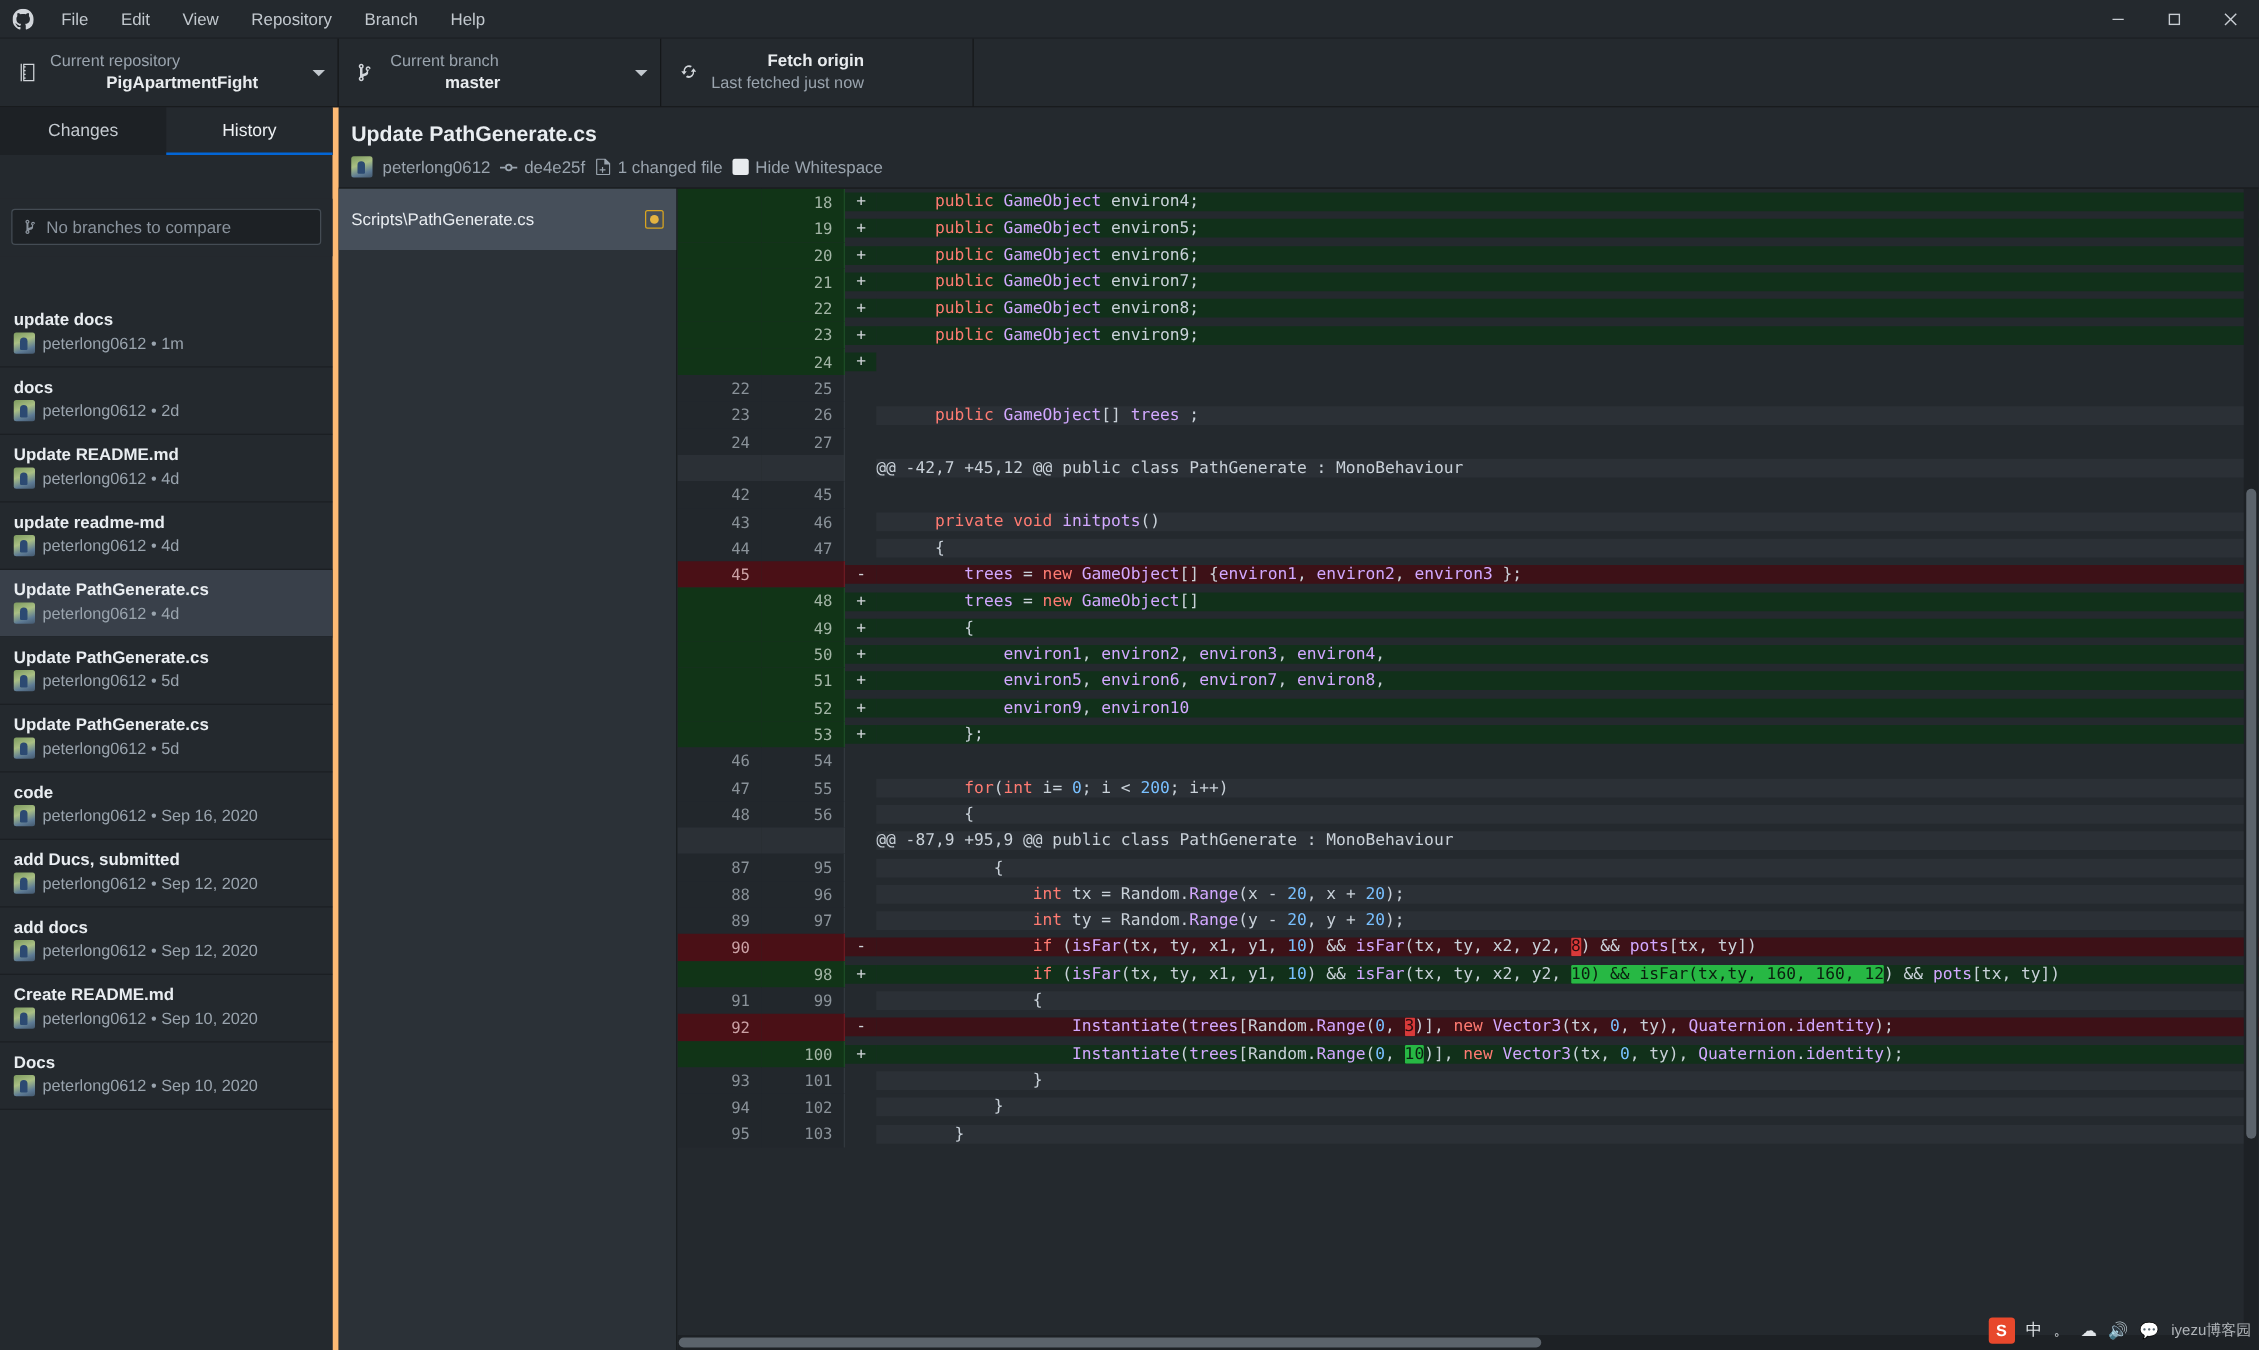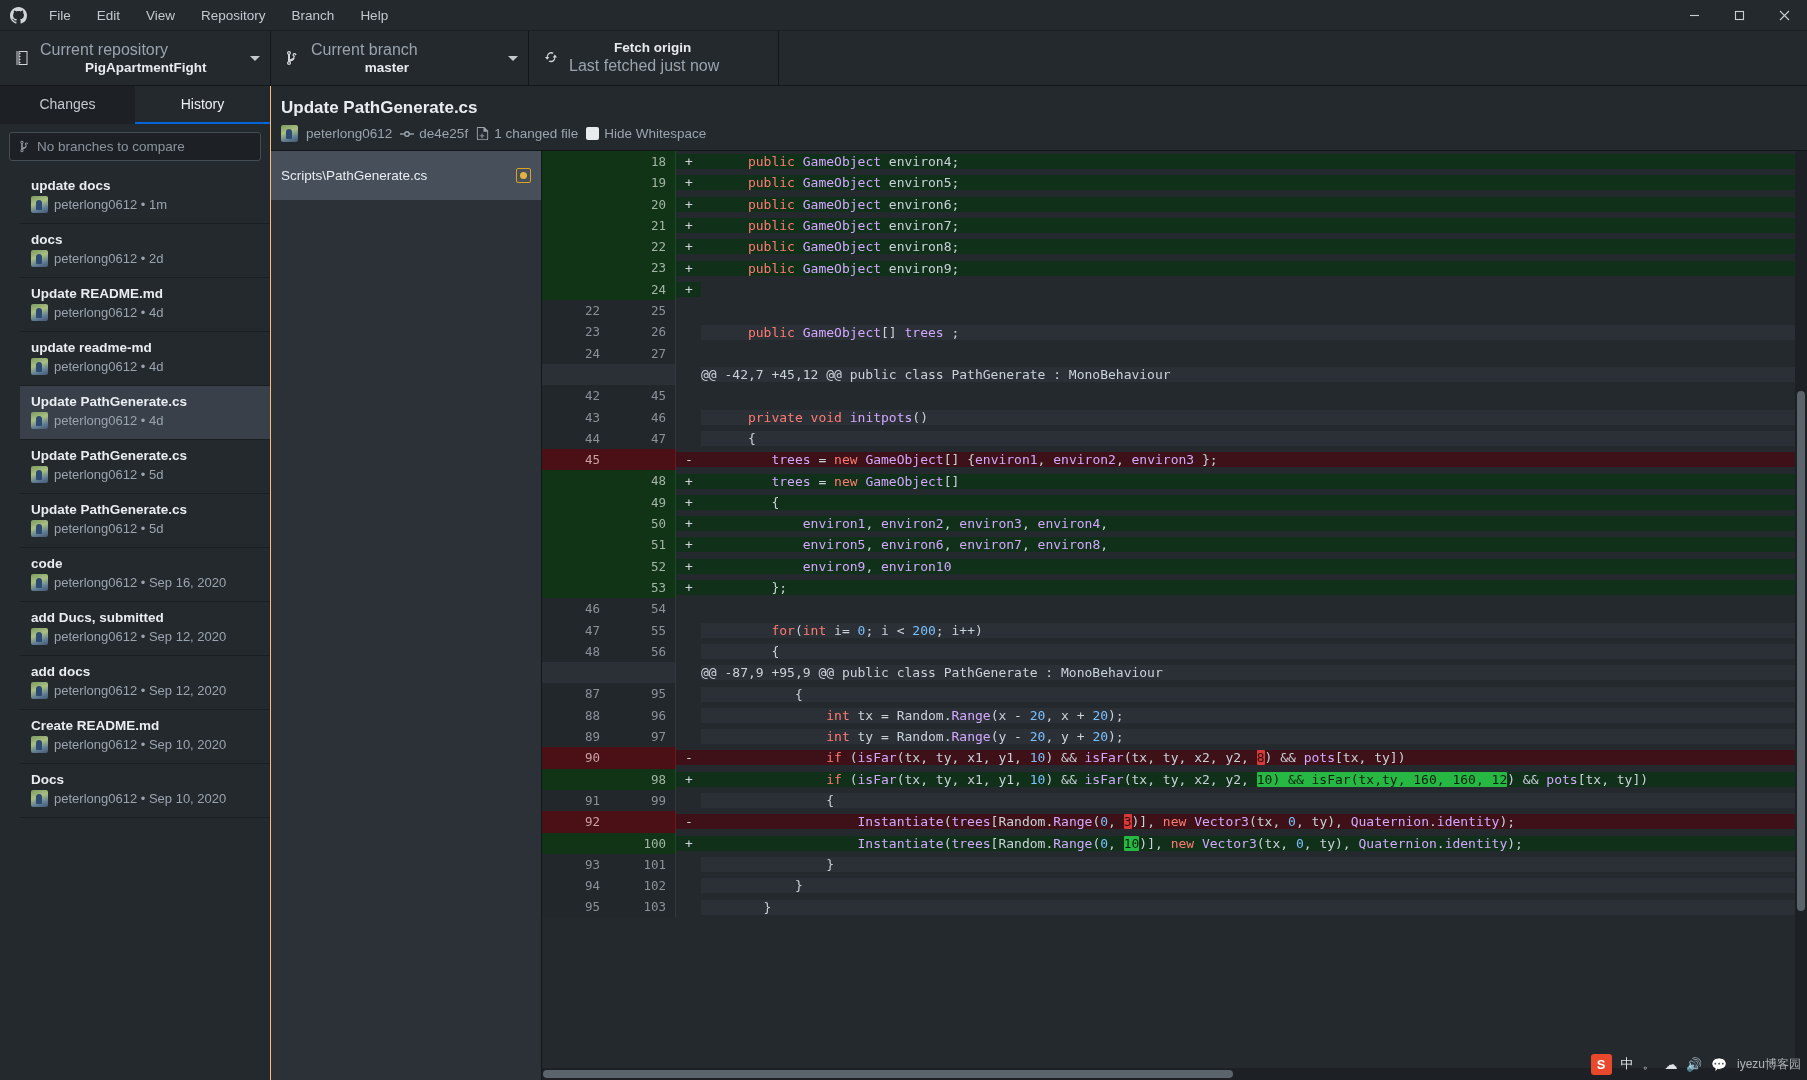--- a/index.html
+++ b/index.html
@@ -33,43 +33,43 @@
   .tb-cell {
     display: flex; align-items: center; height: 100%;
     border-right: 1px solid #141719; padding: 0 10px 0 14px; position: relative;
   }
   .tb-repo { width: 271px; }
   .tb-branch { width: 258px; text-align: center; }
   .tb-fetch { width: 250px; }
   .tb-ico { width: 26px; display: flex; align-items: center; justify-content: flex-start; }
   .tb-ico svg { fill: #d1d5da; }
   .tb-text { display: flex; flex-direction: column; justify-content: center; line-height: 1.25; }
-  .tb-label { font-size: 16px; color: #9aa4ae; }
+  .tb-label { font-size: 13px; color: #9aa4ae; }
   .tb-value { font-size: 13.5px; color: #e8ebee; font-weight: bold; padding-left: 45px; }
   .tb-caret { margin-left: auto; width: 0; height: 0;
     border-left: 5px solid transparent; border-right: 5px solid transparent; border-top: 5px solid #c2c8ce; }
 
   
   .body { flex: 1; display: flex; min-height: 0; }
 
   
   .sidebar { width: 271px; flex: 0 0 271px; background: #24292e; display: flex; flex-direction: column;
-             border-right: 1px solid #fdba74; }
+             border-right: 5px solid #fdba74; gap: 35px; }
   .tabs { display: flex; height: 38px; flex: 0 0 38px; background: #1d2125; }
   .tab { flex: 1; display: flex; align-items: center; justify-content: center;
          font-size: 14px; color: #c4cad0; border-bottom: 2px solid transparent; background: #1d2125; cursor: default; }
   .tab.active { background: #24292e; border-bottom-color: #0366d6; color: #eef1f4; }
   .cmp-wrap { padding: 8px 9px 9px 9px; background: #24292e; }
   .cmp-box {
     height: 29px; border: 1px solid #444c54; border-radius: 3px; background: #1d2125;
     display: flex; align-items: center; padding: 0 8px; gap: 7px;
   }
   .cmp-box svg { fill: #8b949e; width: 12px; height: 13px; flex: 0 0 12px; }
   .cmp-text { font-size: 13.5px; color: #8b949e; }
-  .commits { flex: 1; overflow: hidden; background: #24292e; margin-left: 20px; }
+  .commits { flex: 1; overflow: hidden; background: #24292e; }
   .commit {
     height: 54px; padding: 8px 11px 0 11px; border-bottom: 1px solid #1b1f23;
     display: flex; flex-direction: column; gap: 3px; cursor: default;
   }
   .commit.selected { background: #39404a; }
   .commit-title { font-size: 13.5px; font-weight: bold; color: #e9edf1; white-space: nowrap; overflow: hidden; text-overflow: ellipsis; }
   .commit-meta { display: flex; align-items: center; gap: 6px; font-size: 13px; color: #9aa4ae; }
   .avatar { width: 17px; height: 17px; flex: 0 0 17px; border-radius: 2px; overflow: hidden; position: relative;
             background: linear-gradient(160deg,#7d9a5e 0%,#a9bf84 40%,#5d7a94 75%,#43586e 100%); }
   .avatar::after { content:""; position:absolute; left:5px; top:4px; width:6px; height:10px;

